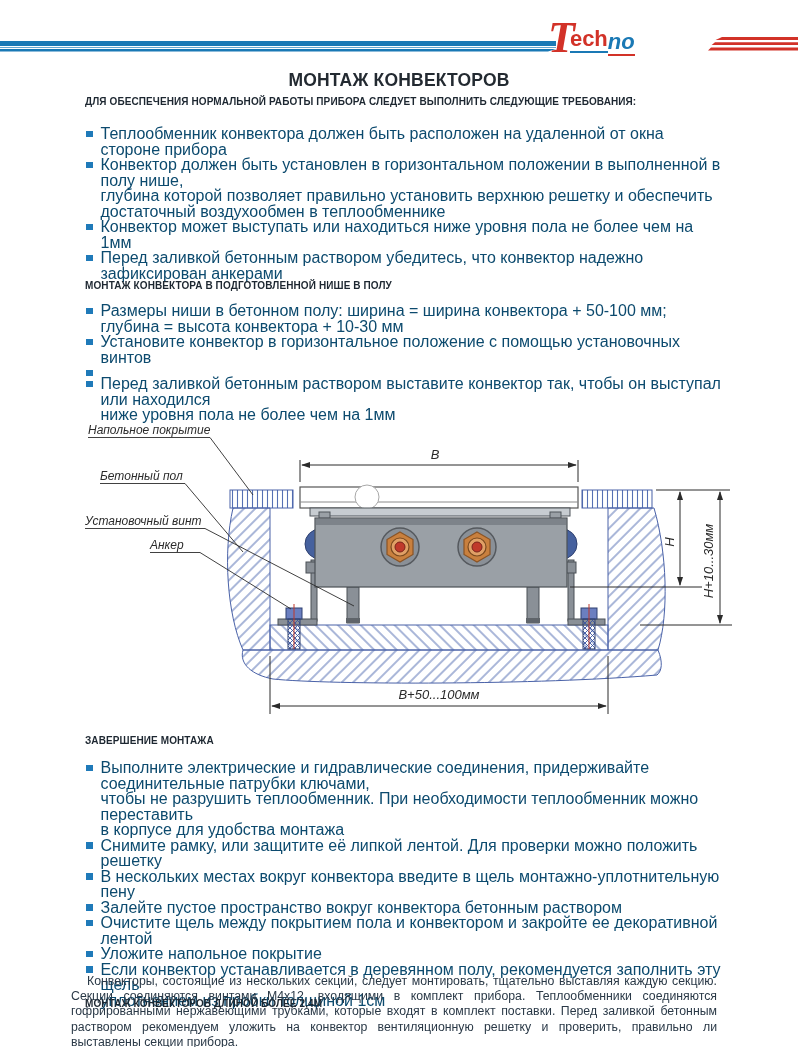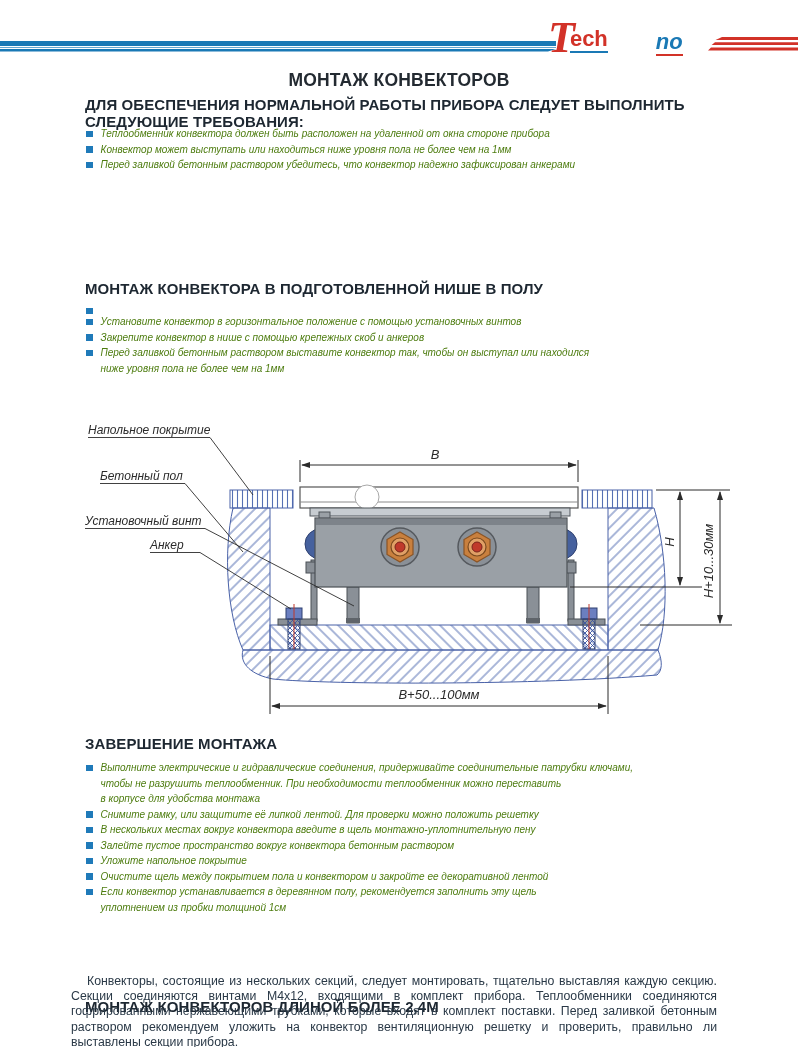--- a/index.html
+++ b/index.html
@@ -19,30 +19,30 @@
   .rule-red .r:nth-child(2){clip-path:polygon(7px 0,100% 0,100% 100%,3px 100%);}
   .rule-red .r:nth-child(3){clip-path:polygon(3px 0,100% 0,100% 100%,0 100%);}
 
   
   .logo{left:548px;top:10px;height:52px;white-space:nowrap;}
   .logo-t{font-family:"Liberation Serif",serif;font-style:italic;font-weight:bold;
           font-size:44px;color:#d23228;letter-spacing:-2px;position:relative;top:2px;}
   .logo-ech{font-family:"Liberation Sans",sans-serif;font-weight:bold;
           font-size:22px;color:#d23228;border-bottom:2.5px solid #1a79b5;position:relative;top:-4px;margin-left:-3px;}
   .logo-no{font-family:"Liberation Sans",sans-serif;font-style:italic;font-weight:bold;
-          font-size:22px;color:#1a79b5;border-bottom:2.5px solid #d23228;position:relative;top:-1px;margin-left:48px;}
+          font-size:22px;color:#1a79b5;border-bottom:2.5px solid #d23228;position:relative;top:-1px;}
 
   .page-title{left:0;top:70px;width:798px;text-align:center;font-size:17.5px;font-weight:bold;
           color:#232a31;letter-spacing:.2px;}
 
-  .sec-heading{left:85px;width:645px;font-size:15px;font-weight:bold;color:#1d2731;letter-spacing:.1px;}
+  .sec-heading{left:85px;width:645px;font-size:10px;font-weight:bold;color:#1d2731;letter-spacing:.1px;}
   .bullets{left:86px;width:640px;}
   .bullet-item{display:flex;align-items:flex-start;}
   .bullet-sq{flex:0 0 auto;width:6.5px;height:6.5px;background:#1f7ab9;margin:4.5px 8px 0 0;}
-  .bullet-text{font-size:10px;line-height:15.5px;color:#4d7c0f;white-space:pre-line;font-style:italic;}
+  .bullet-text{font-size:16px;line-height:15.5px;color:#0c4a6e;white-space:pre-line;}
 
   .para{left:71px;top:974px;width:646px;font-size:12.3px;line-height:15.2px;color:#2a3947;
         text-align:justify;text-indent:16px;}
 
   svg text{font-family:"Liberation Sans",sans-serif;}
   .dlabel{font-style:italic;font-size:12px;fill:#2b2b2b;}
   .ddim{font-style:italic;font-size:13px;fill:#2b2b2b;}
 </style>
 </head>
 <body>
@@ -67,40 +67,47 @@
 <div class="abs page-title">МОНТАЖ КОНВЕКТОРОВ</div>
 
 <div class="abs sec-heading" style="top:96px">ДЛЯ ОБЕСПЕЧЕНИЯ НОРМАЛЬНОЙ РАБОТЫ ПРИБОРА СЛЕДУЕТ ВЫПОЛНИТЬ СЛЕДУЮЩИЕ ТРЕБОВАНИЯ:</div>
 <div class="abs bullets" style="top:126px">
     <div class="bullet-item">
       <span class="bullet-sq"></span>
       <span class="bullet-text">Теплообменник конвектора должен быть расположен на удаленной от окна стороне прибора</span>
     </div>
     <div class="bullet-item">
       <span class="bullet-sq"></span>
+      <span class="bullet-text">Конвектор должен быть установлен в горизонтальном положении в выполненной в полу нише,
+глубина которой позволяет правильно установить верхнюю решетку и обеспечить
+достаточный воздухообмен в теплообменнике</span>
+    </div>
+    <div class="bullet-item">
+      <span class="bullet-sq"></span>
       <span class="bullet-text">Конвектор может выступать или находиться ниже уровня пола не более чем на 1мм</span>
     </div>
     <div class="bullet-item">
       <span class="bullet-sq"></span>
       <span class="bullet-text">Перед заливкой бетонным раствором убедитесь, что конвектор надежно зафиксирован анкерами</span>
     </div>
   </div>
 
 <div class="abs sec-heading" style="top:280px">МОНТАЖ КОНВЕКТОРА В ПОДГОТОВЛЕННОЙ НИШЕ В ПОЛУ</div>
 <div class="abs bullets" style="top:303px">
     <div class="bullet-item">
       <span class="bullet-sq"></span>
+      <span class="bullet-text">Размеры ниши в бетонном полу: ширина = ширина конвектора + 50-100 мм;
+глубина = высота конвектора + 10-30 мм</span>
     </div>
     <div class="bullet-item">
       <span class="bullet-sq"></span>
       <span class="bullet-text">Установите конвектор в горизонтальное положение с помощью установочных винтов</span>
     </div>
     <div class="bullet-item">
       <span class="bullet-sq"></span>
-      <span class="bullet-text">Закрепите конвектор в нише с помощью крепежных скоб и анкеров</span>
     </div>
     <div class="bullet-item">
       <span class="bullet-sq"></span>
       <span class="bullet-text">Перед заливкой бетонным раствором выставите конвектор так, чтобы он выступал или находился
 ниже уровня пола не более чем на 1мм</span>
     </div>
   </div>
 
 <svg class="abs" style="left:80px;top:418px" width="660" height="300" viewBox="0 0 660 300">
   <defs>
@@ -236,25 +243,25 @@
     <div class="bullet-item">
       <span class="bullet-sq"></span>
       <span class="bullet-text">В нескольких местах вокруг конвектора введите в щель монтажно-уплотнительную пену</span>
     </div>
     <div class="bullet-item">
       <span class="bullet-sq"></span>
       <span class="bullet-text">Залейте пустое пространство вокруг конвектора бетонным раствором</span>
     </div>
     <div class="bullet-item">
       <span class="bullet-sq"></span>
+      <span class="bullet-text">Очистите щель между покрытием пола и конвектором и закройте ее декоративной лентой</span>
+    </div>
+    <div class="bullet-item">
+      <span class="bullet-sq"></span>
       <span class="bullet-text">Уложите напольное покрытие</span>
-    </div>
-    <div class="bullet-item">
-      <span class="bullet-sq"></span>
-      <span class="bullet-text">Очистите щель между покрытием пола и конвектором и закройте ее декоративной лентой</span>
     </div>
     <div class="bullet-item">
       <span class="bullet-sq"></span>
       <span class="bullet-text">Если конвектор устанавливается в деревянном полу, рекомендуется заполнить эту щель
 уплотнением из пробки толщиной 1см</span>
     </div>
   </div>
 
 <div class="abs sec-heading" style="top:998px">МОНТАЖ КОНВЕКТОРОВ ДЛИНОЙ БОЛЕЕ 2,4М</div>
 <div class="abs para">Конвекторы, состоящие из нескольких секций, следует монтировать, тщательно выставляя каждую секцию. Секции соединяются винтами М4х12, входящими в комплект прибора. Теплообменники соединяются гофрированными нержавеющими трубками, которые входят в комплект поставки. Перед заливкой бетонным раствором рекомендуем уложить на конвектор вентиляционную решетку и проверить, правильно ли выставлены секции прибора.</div>

